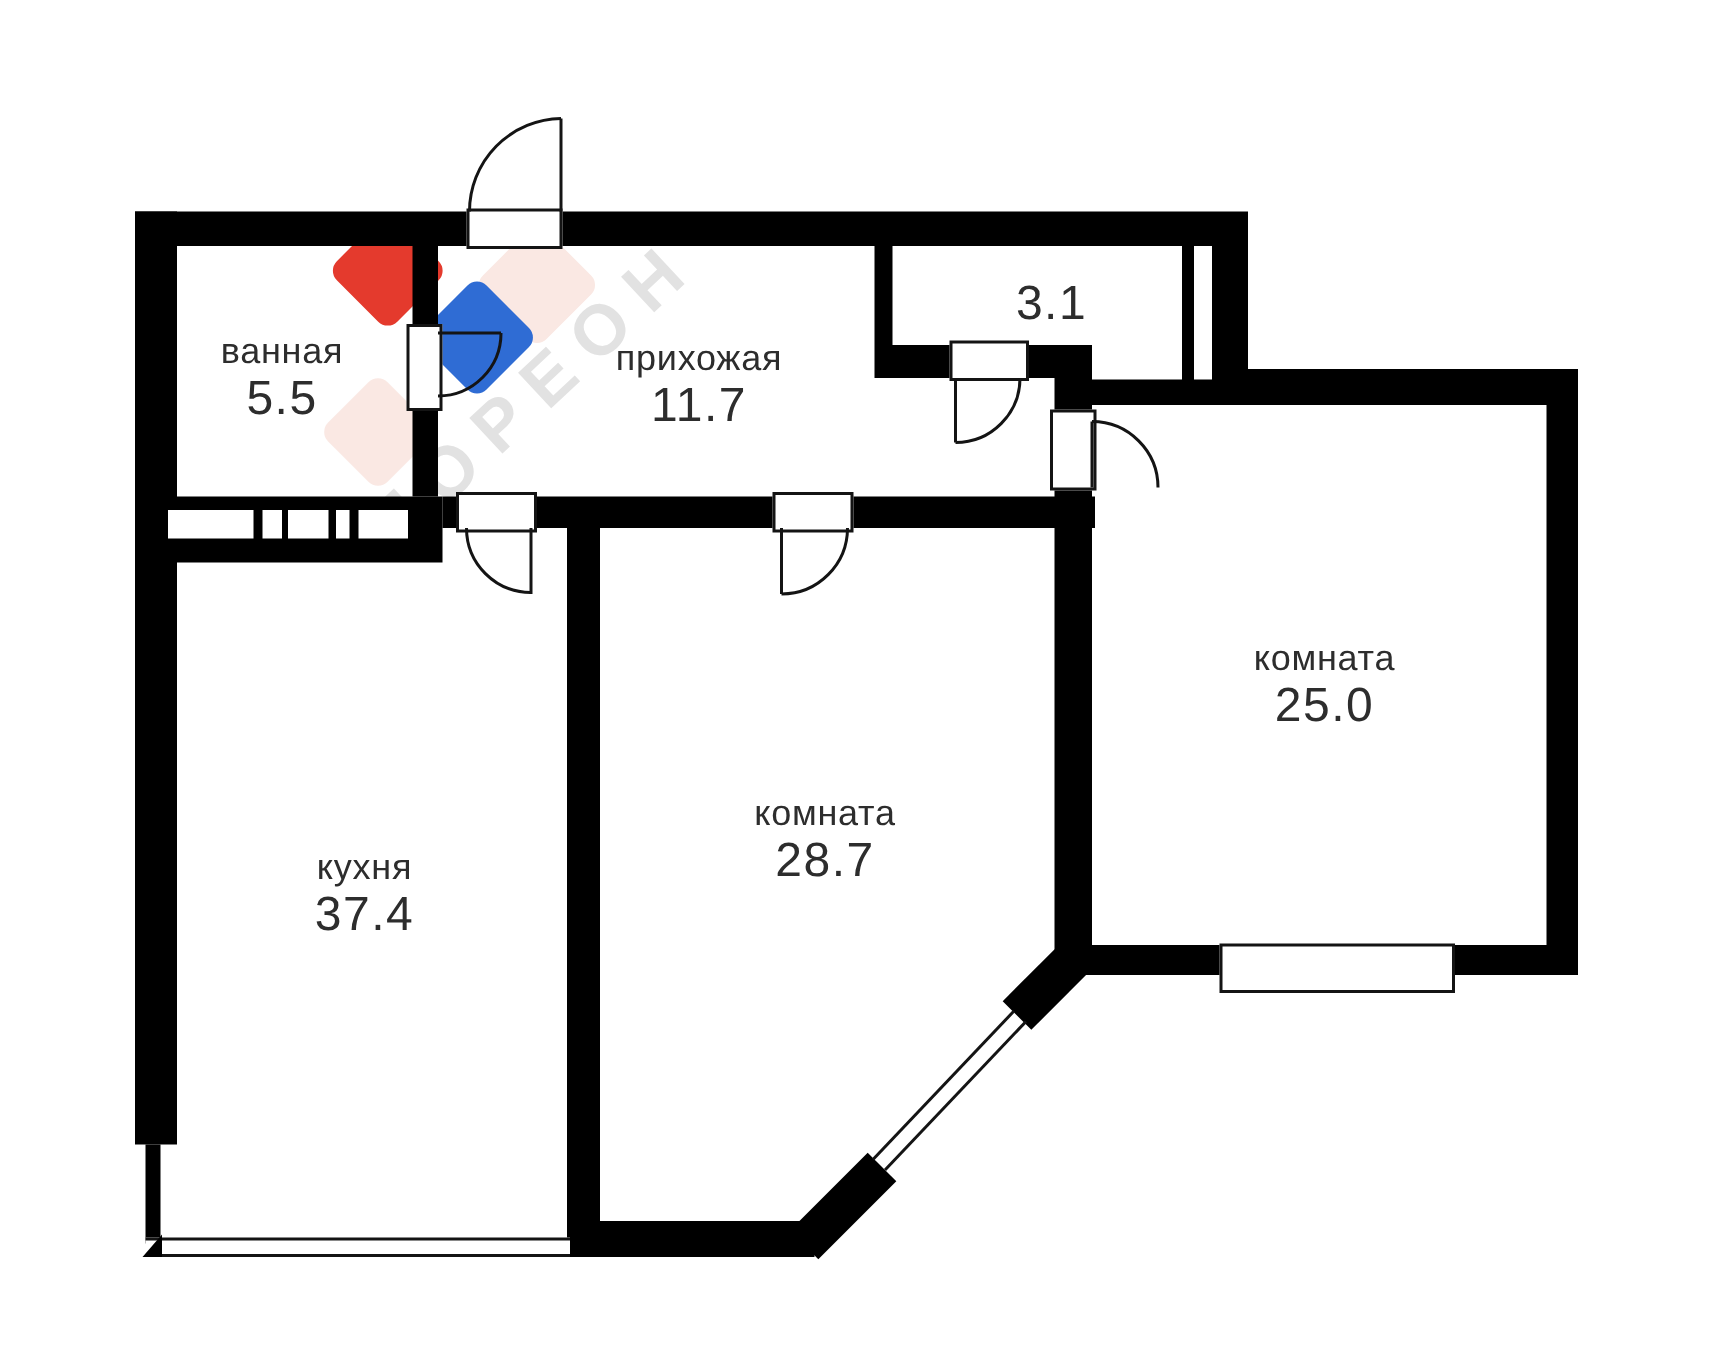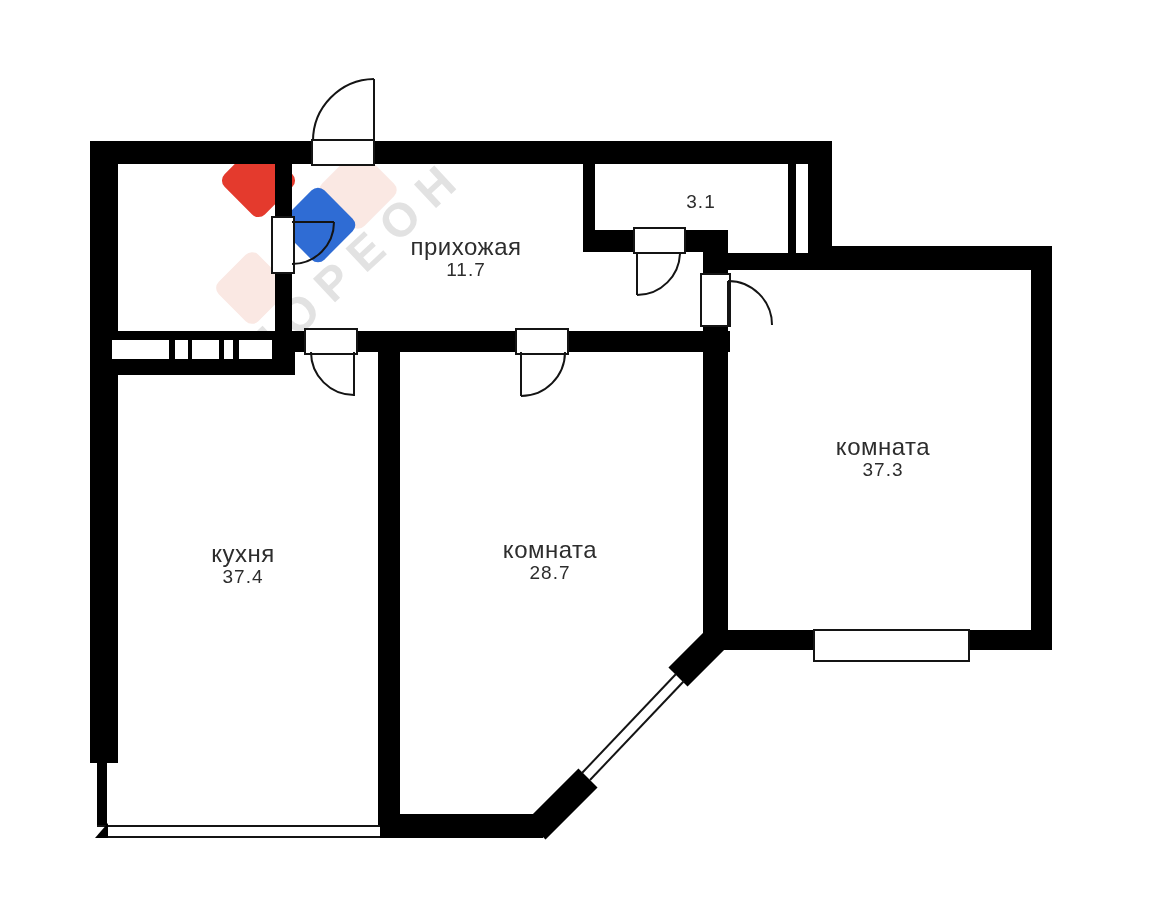--- a/index.html
+++ b/index.html
@@ -13,21 +13,21 @@
   .slot { position:absolute; background:#fff; z-index:11; }
   
   .op { position:absolute; background:#fff; border:2px solid #141414; box-sizing:border-box; z-index:12; }
   .op.noside { border-left:none; border-right:none; }
   
   .ovl { position:absolute; left:0; top:0; z-index:14; }
   
   .lbl { position:absolute; transform:translate(-50%,-50%); text-align:center;
          color:#2d2d2d; z-index:20; white-space:nowrap; line-height:1.08; }
   .lbl .nm { display:block; font-size:24px; letter-spacing:0.5px; }
-  .lbl .ar { display:block; font-size:19px; letter-spacing:1px; }
+  .lbl .ar { display:block; font-size:32px; letter-spacing:1px; }
   
   .wm { position:absolute; inset:0; z-index:4; }
   .dm { position:absolute; transform:rotate(45deg); border-radius:9px; }
   .wm-text { position:absolute; left:352px; top:264px;
              transform:translate(-50%,-50%) rotate(-43deg);
              font-size:47px; font-weight:600; letter-spacing:13px;
              color:#e2e2e2; z-index:4; }
 </style>
 </head>
 <body>
@@ -96,33 +96,37 @@
     <path d="M728,281 A44,44 0 0 1 772,325" stroke="#141414" stroke-width="2" fill="none"></path>
 
     <line x1="536" y1="830" x2="588" y2="778" stroke="#000" stroke-width="27"></line>
     <line x1="678" y1="677" x2="716" y2="639" stroke="#000" stroke-width="27"></line>
     <line x1="582" y1="773" x2="676" y2="674" stroke="#141414" stroke-width="2"></line>
     <line x1="590" y1="780" x2="684" y2="681" stroke="#141414" stroke-width="2"></line>
 
     <polygon points="95,838 108,823 108,838" fill="#000"></polygon>
   </svg>
 
+  <div class="lbl" style="left:188px; top:252px;">
+    <span class="nm">ванная</span>
+    <span class="ar">5.5</span>
+  </div>
   <div class="lbl" style="left:466px; top:257px;">
     <span class="nm">прихожая</span>
     <span class="ar">11.7</span>
   </div>
   <div class="lbl" style="left:701px; top:202px;">
     <span class="ar">3.1</span>
   </div>
-  <div class="lbl" style="left:243px; top:564px;">
+  <div class="lbl" style="left:243px; top:596px;">
     <span class="nm">кухня</span>
     <span class="ar">37.4</span>
   </div>
   <div class="lbl" style="left:550px; top:560px;">
     <span class="nm">комната</span>
     <span class="ar">28.7</span>
   </div>
   <div class="lbl" style="left:883px; top:457px;">
     <span class="nm">комната</span>
-    <span class="ar">37.3</span>
+    <span class="ar">25.0</span>
   </div>
 
 </div>
 
 </body></html>

